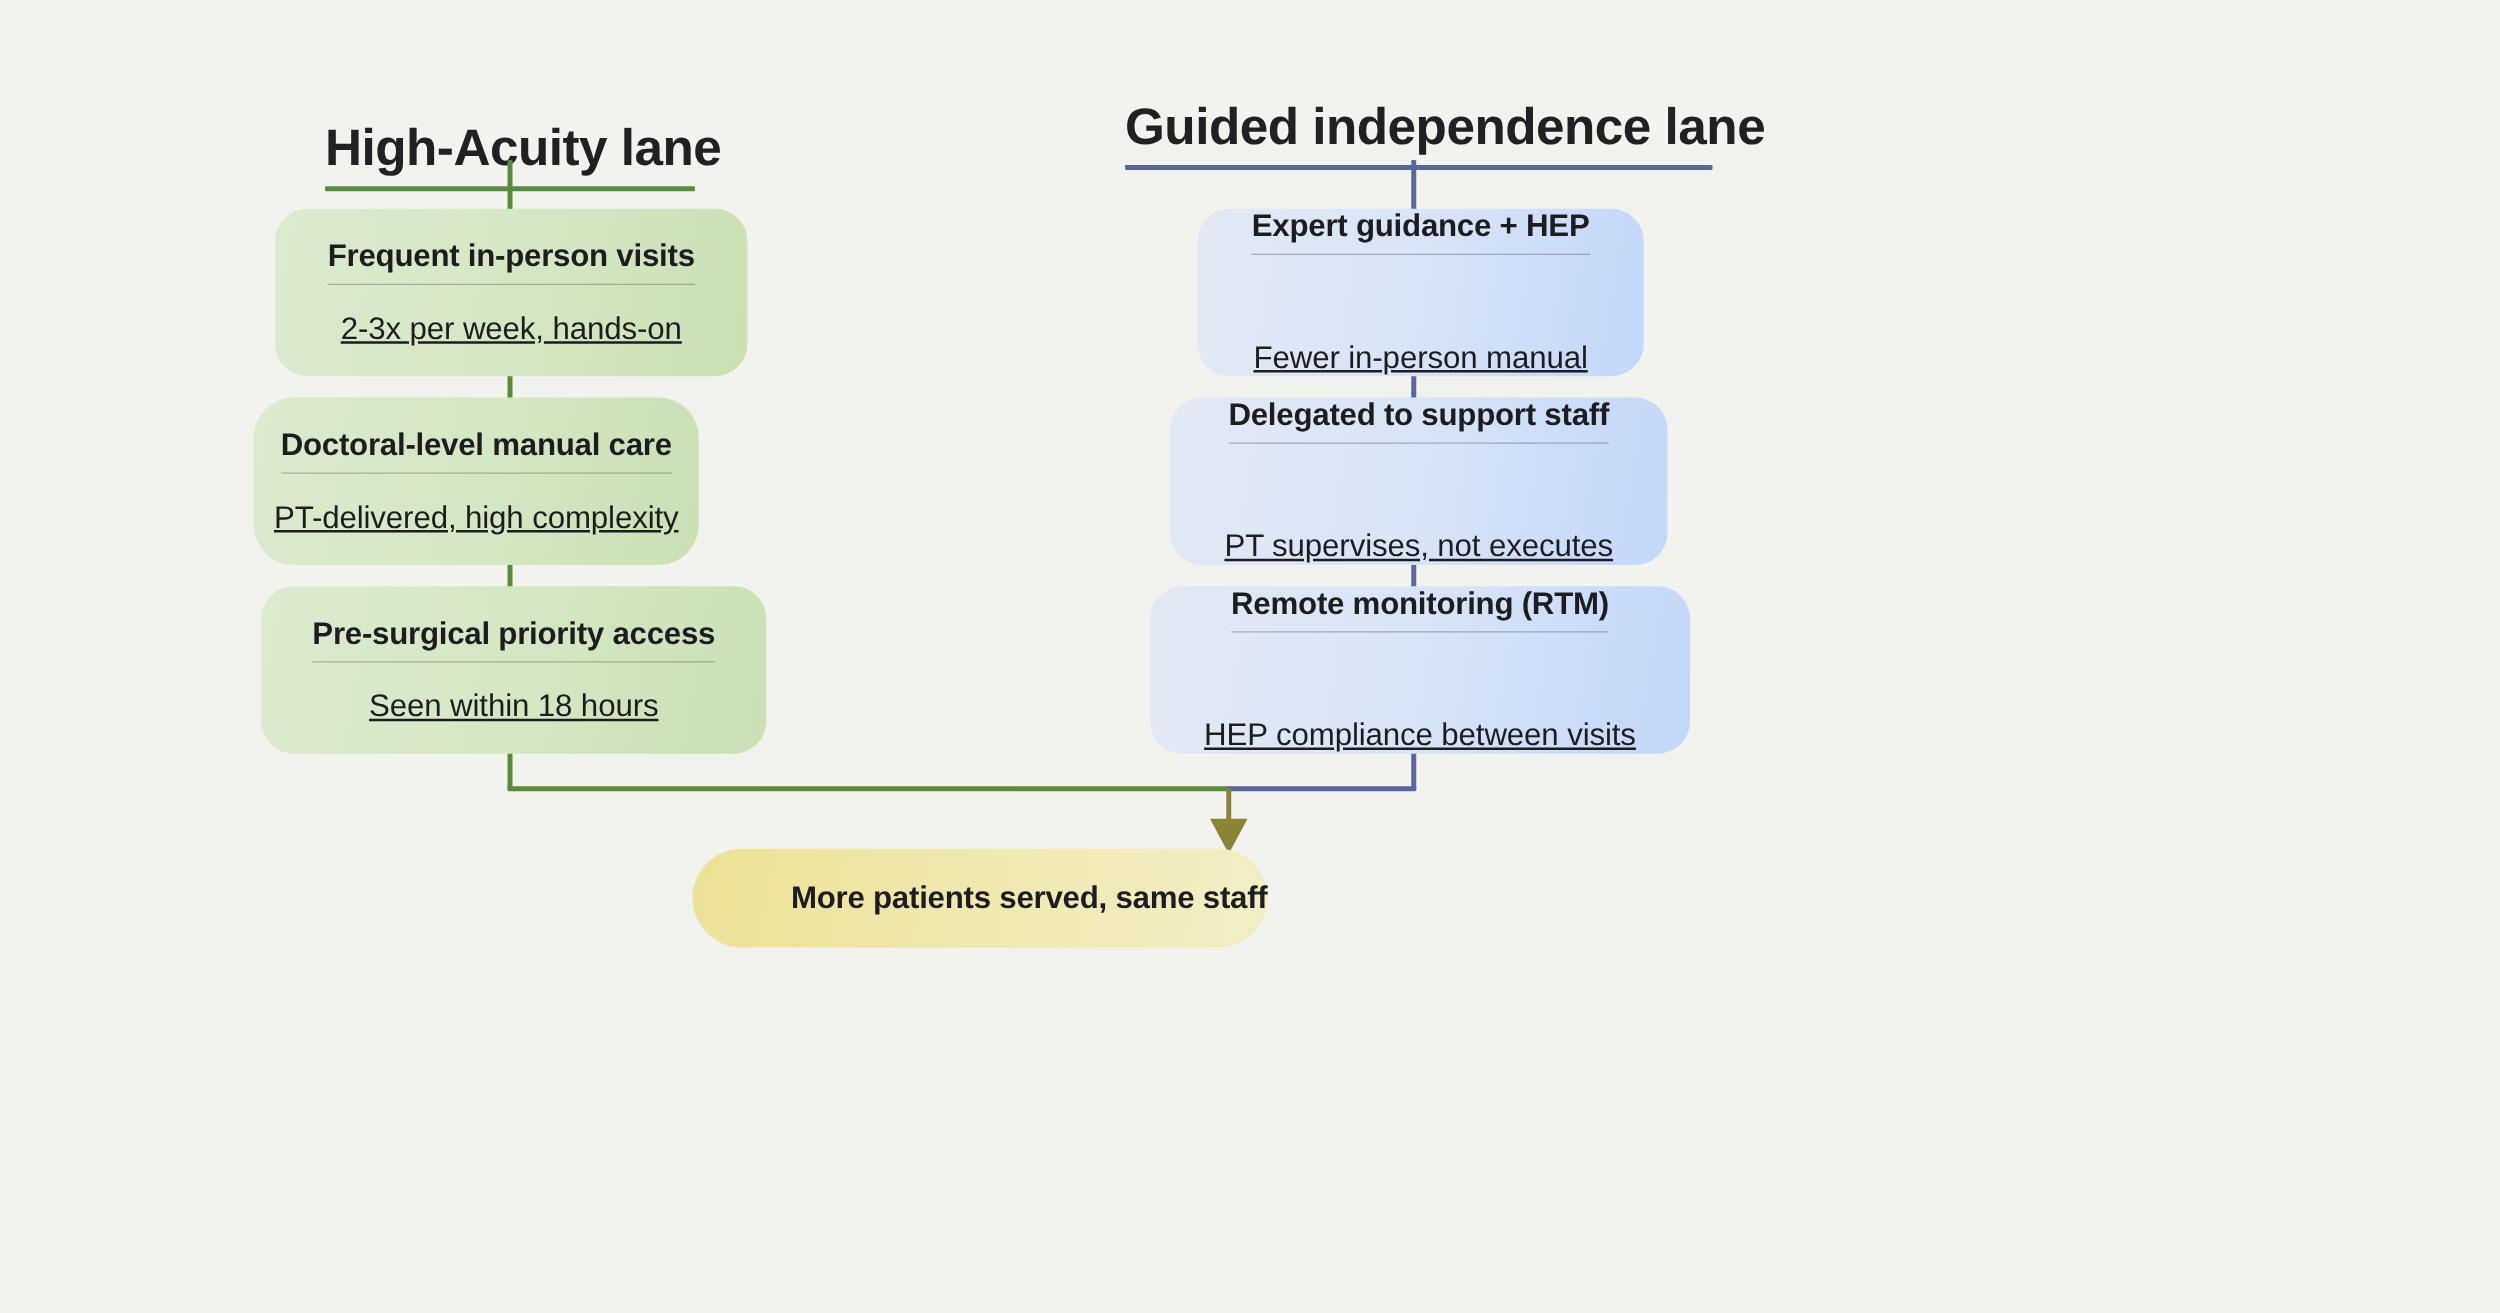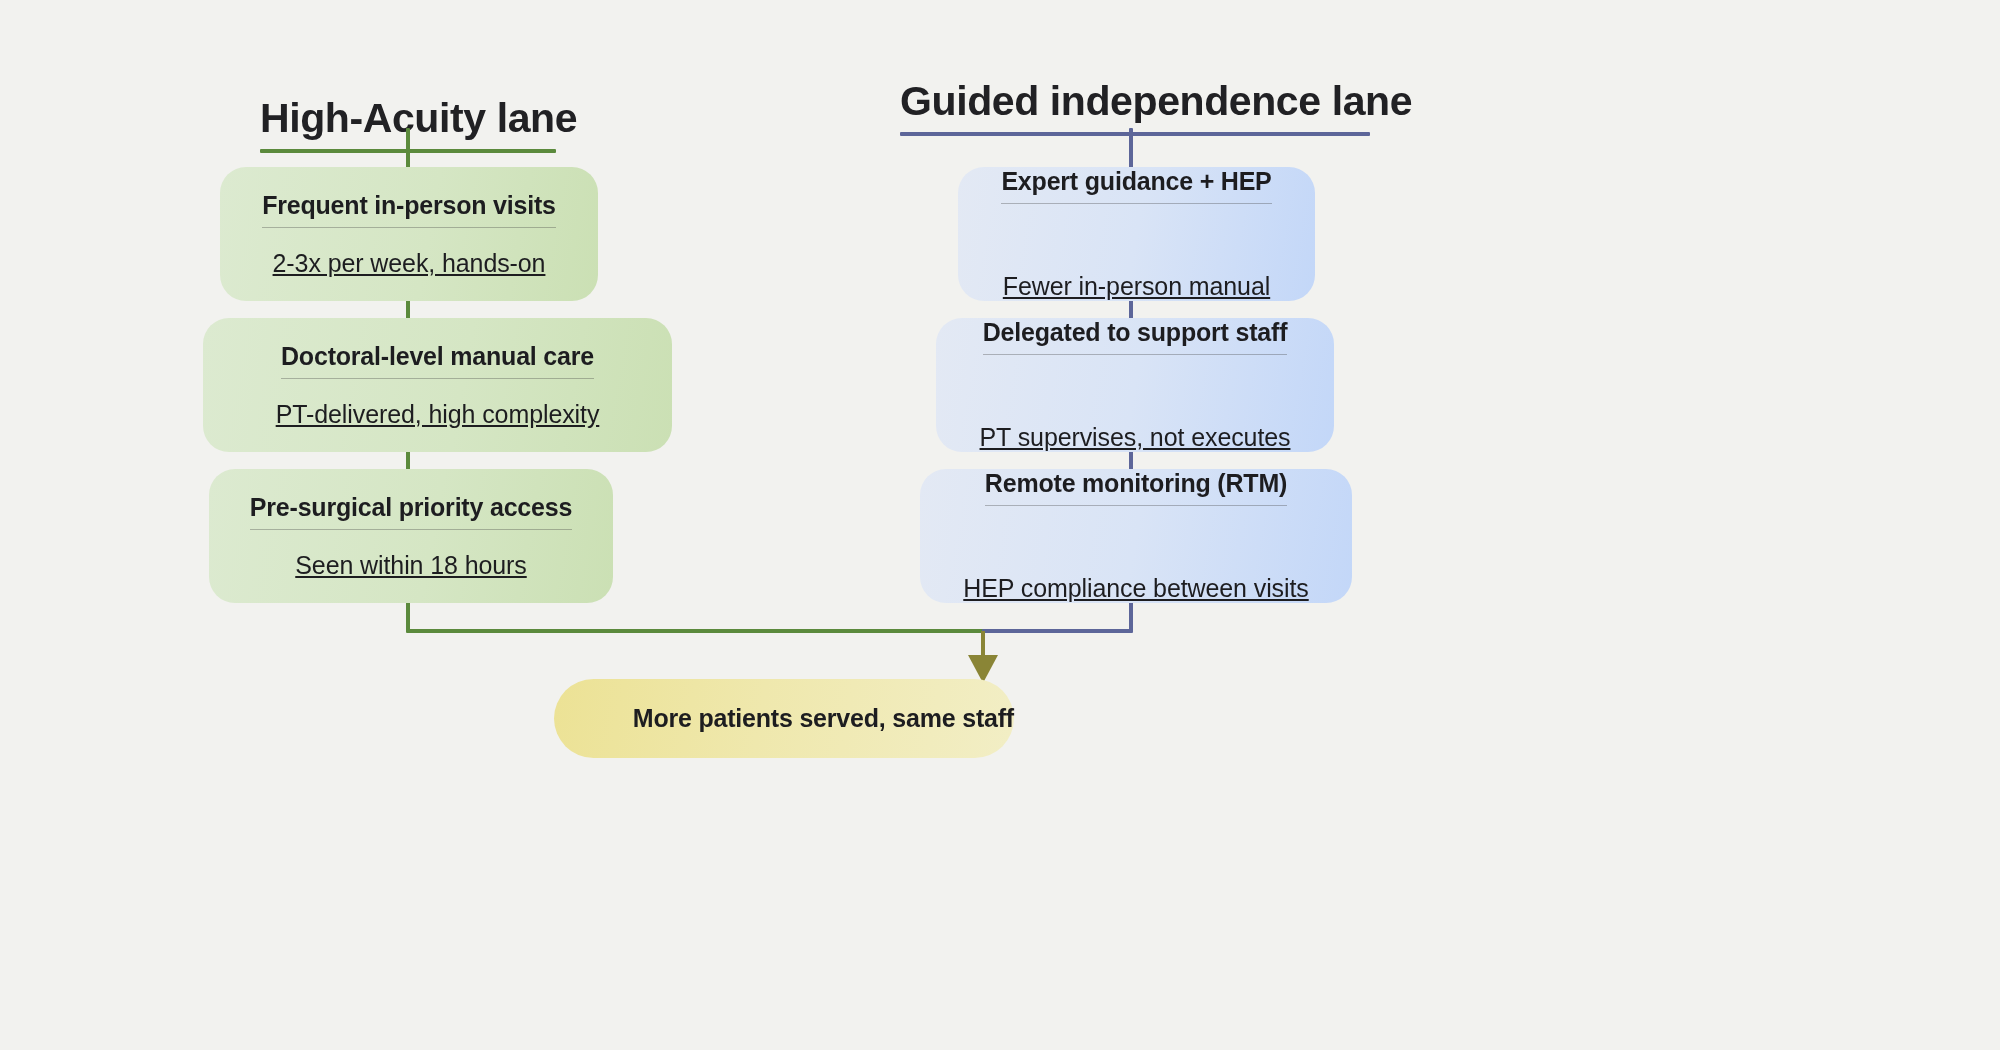--- a/index.html
+++ b/index.html
@@ -67,21 +67,21 @@
     letter-spacing: -0.1px;
     white-space: nowrap;
     margin-top: 21px;
     text-decoration: underline;
   }
   .card.green { background: linear-gradient(100deg, #dcead0 0%, #d5e6c4 55%, #cbe0b4 100%); }
   .card.blue  { background: linear-gradient(100deg, #e3e9f4 0%, #d9e4f6 50%, #c3d7f8 100%); justify-content: space-between; }
 
   
   #card-g1 { left: 220px; top: 167px; width: 378px; height: 134px; }
-  #card-g2 { left: 203px; top: 318px; width: 469px; height: 134px; }
+  #card-g2 { left: 203px; top: 318px; width: 356px; height: 134px; border-radius: 32px; }
   #card-g3 { left: 209px; top: 469px; width: 404px; height: 134px; }
   
   #card-b1 { left: 958px; top: 167px; width: 357px; height: 134px; }
   #card-b2 { left: 936px; top: 318px; width: 398px; height: 134px; }
   #card-b3 { left: 920px; top: 469px; width: 432px; height: 134px; }
 
   
   .vline { position: absolute; width: 4px; border-radius: 1px; }
   .vline.green  { background: #5b8a3c; }
   .vline.purple { background: #5d6699; }

